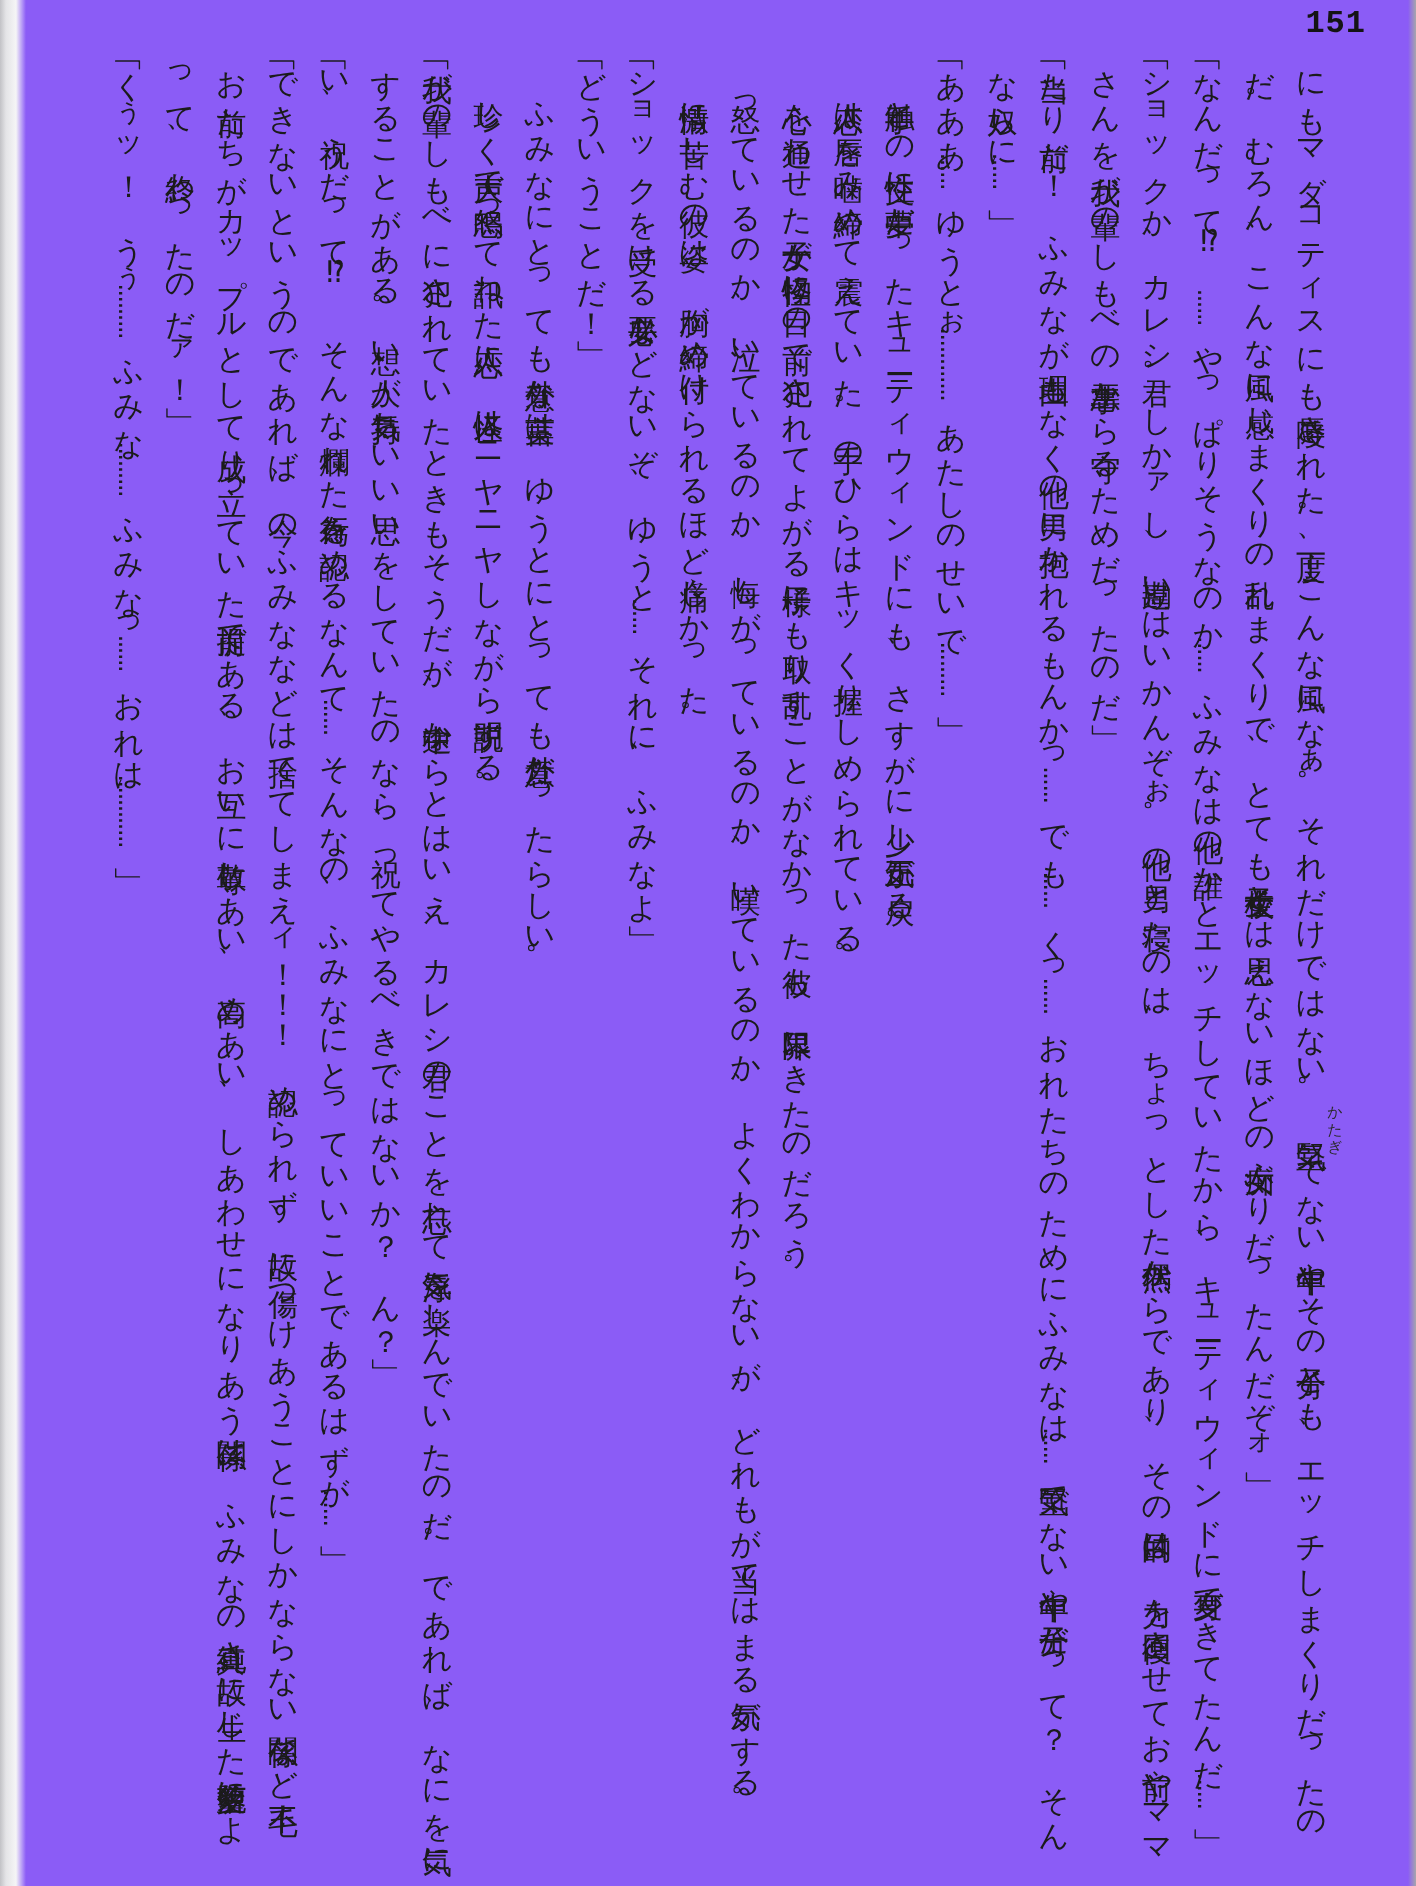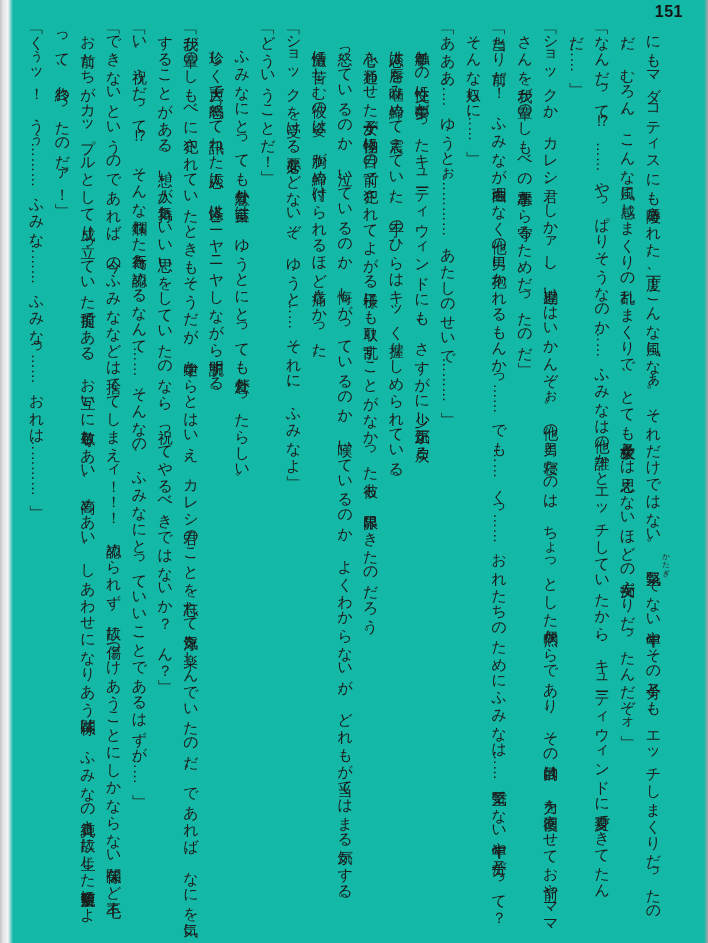--- a/index.html
+++ b/index.html
@@ -4,23 +4,23 @@
 <style>
   html, body {
     margin: 0;
     padding: 0;
     background: #ffffff;
   }
   .page {
     position: relative;
     width: 708px;
     height: 943px;
-    background: #14b8a6;
+    background: #8b5cf6;
     overflow: hidden;
-    font-family: Liberation Sans, sans-serif;
+    font-family: Liberation Mono, monospace;
   }
   
   .page::before {
     content: "";
     position: absolute;
     left: 0; top: 0; bottom: 0;
     width: 13px;
     background: linear-gradient(90deg, #c2c2c6 0px, #e4e4e7 3px, #f5f5f6 8px, rgba(252,252,252,0) 13px);
     pointer-events: none;
   }

